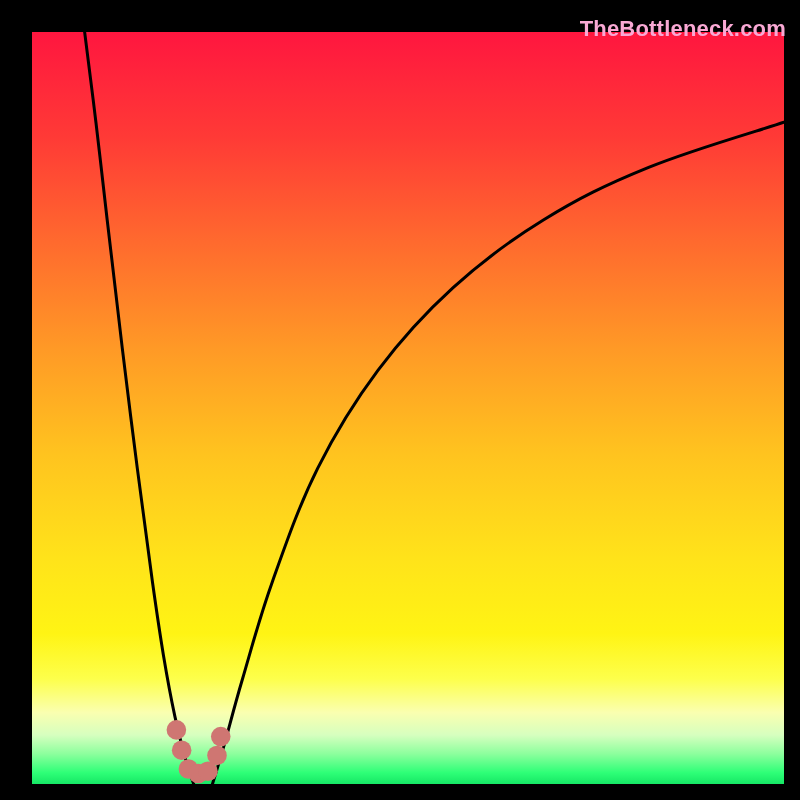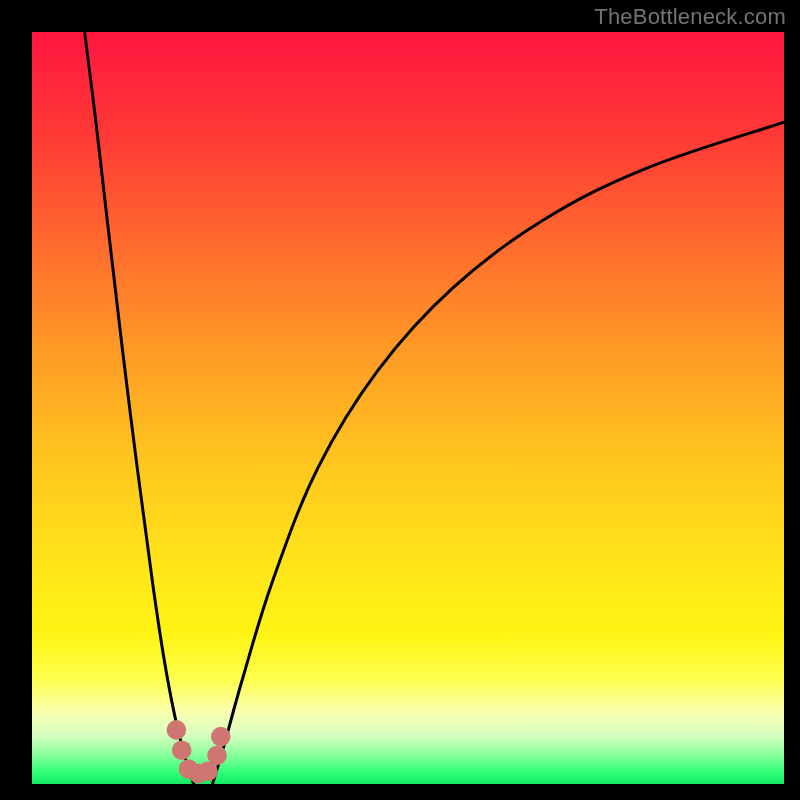--- a/index.html
+++ b/index.html
@@ -26,25 +26,25 @@
     width: 752px;
     height: 752px;
     overflow: hidden;
   }
   .gradient-bg {
     position: absolute;
     inset: 0;
   }
   .watermark {
     position: absolute;
-    top: 4px;
+    top: 16px;
     right: 14px;
-    color: #737373;
+    color: #f9a8d4;
     font-size: 22px;
-    font-weight: 400;
+    font-weight: 700;
     letter-spacing: 0.2px;
     user-select: none;
   }
   svg.curves {
     position: absolute;
     inset: 0;
   }
 </style>
 </head>
 <body>

